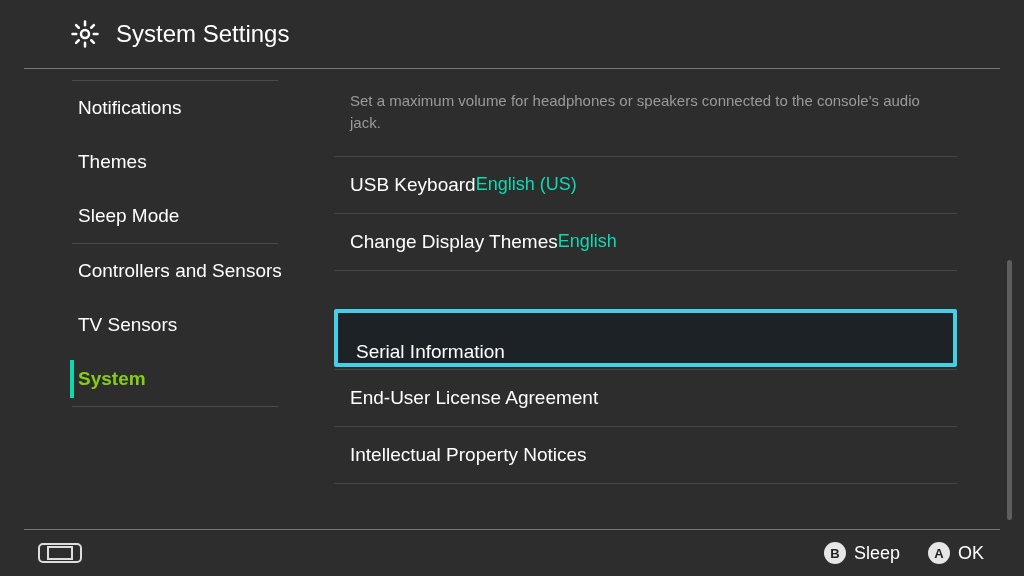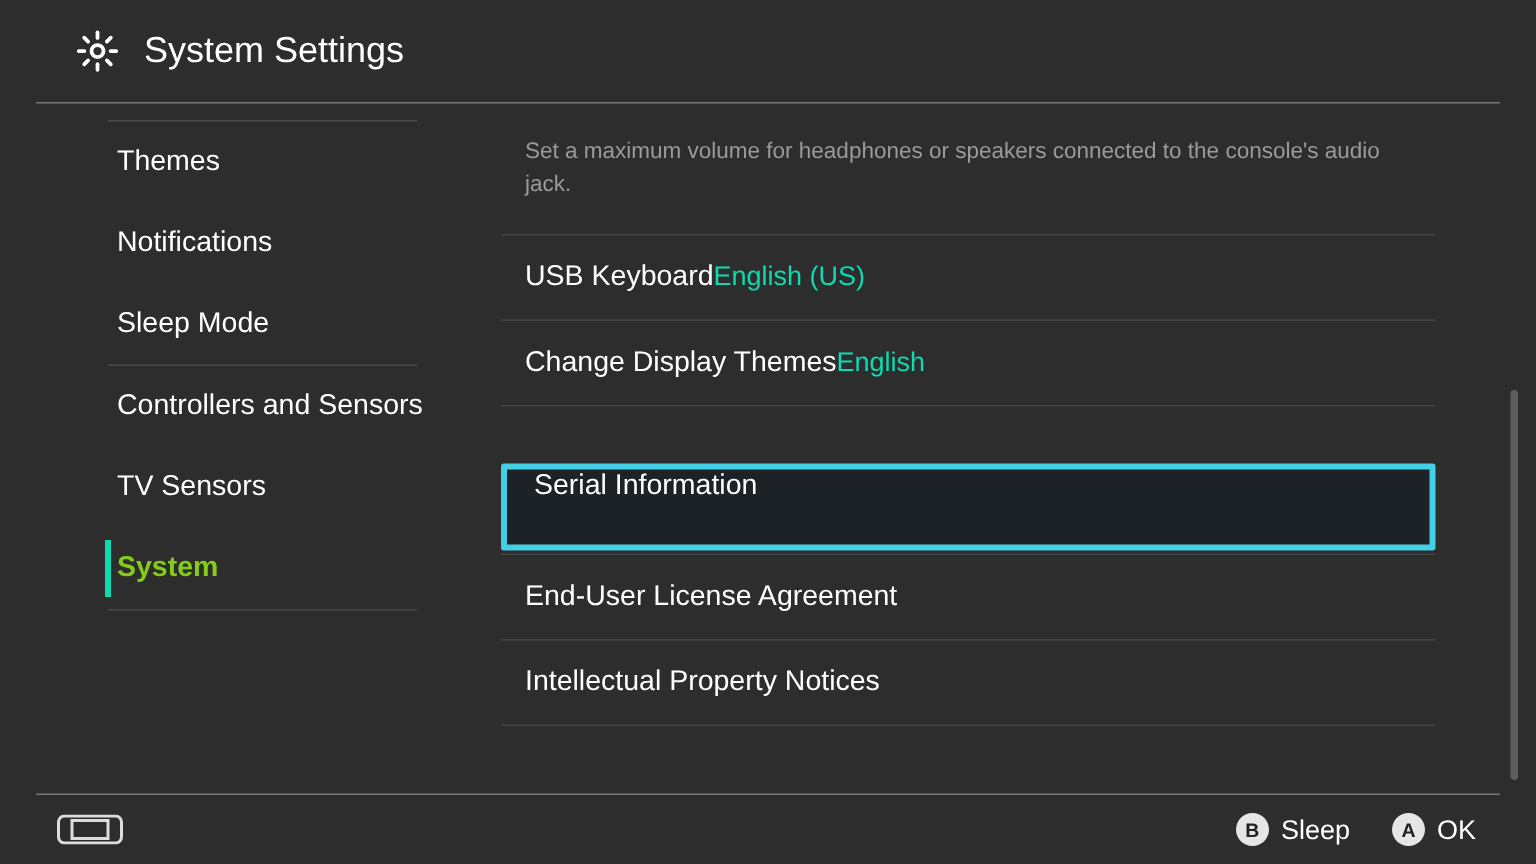--- a/index.html
+++ b/index.html
@@ -1,20 +1,20 @@
 <!DOCTYPE html>
 <html><head>
 <meta charset="utf-8">
 <style>
   * { margin: 0; padding: 0; box-sizing: border-box; font-family: -apple-system, "Segoe UI", Arial, sans-serif; }
   html, body { width: 1024px; height: 576px; background: #2d2d2d; color: #fff; overflow: hidden; }
   .app { width: 1024px; height: 576px; background: #2d2d2d; position: relative; }
 
   
-  .header { display: flex; align-items: center; height: 68px; padding-left: 50px; }
+  .header { display: flex; align-items: center; height: 68px; padding-left: 70px; }
   .header .gear { width: 30px; height: 30px; margin-right: 16px; display:flex; align-items:center; justify-content:center;}
   .header .title { font-size: 24px; font-weight: 400; color: #fff; }
   .header-sep { position:absolute; left:24px; right:24px; top:68px; height:1px; background:#777; }
 
   
   .body { position:absolute; top:70px; bottom:46px; left:0; right:0; display:flex; }
 
   
   .sidebar { width: 320px; padding-top: 10px; position:relative; }
   .divider { height:1px; background:#4a4a4a; margin: 0 42px 0 72px; }
@@ -23,21 +23,21 @@
   .side-item.selected::before { content:""; position:absolute; left:70px; top:8px; bottom:8px; width:4px; background:#0fd9b0; }
 
   
   .main { flex:1; position:relative; padding-right:63px; padding-left:10px; overflow:hidden; }
   .desc { color:#9a9a9a; font-size:15px; line-height:1.45; padding: 20px 20px 22px 20px; }
   .row-sep { height:1px; background:#444; margin-left:4px; margin-right:4px; }
   .row { height:56px; display:flex; align-items:center; padding:0 20px; font-size:19px; color:#fff; cursor:pointer; }
   .row .value { color:#0fd9b0; font-size:18px; }
   .spacer { height:36px; }
 
-  .row-hl { height:58px; display:flex; align-items:flex-start; padding:0 18px; font-size:19px; color:#fff; background:#1c2226; border:4px solid #43cfe6; border-radius:2px; margin:2px 4px 2px 4px; cursor:pointer; }
+  .row-hl { height:58px; display:flex; align-items:flex-end; padding:0 18px; font-size:19px; color:#fff; background:#1c2226; border:4px solid #43cfe6; border-radius:2px; margin:2px 4px 2px 4px; cursor:pointer; }
 
   .scrollbar { position:absolute; right:12px; top:190px; bottom:10px; width:5px; background:#5e5e5e; border-radius:3px; }
 
   
   .footer { position:absolute; left:0; right:0; bottom:0; height:46px; background:#2d2d2d; display:flex; align-items:center; }
   .footer-sep { position:absolute; left:24px; right:24px; bottom:46px; height:1px; background:#777; }
   .footer-left { padding-left:38px; display:flex; align-items:center; }
   .footer-right { margin-left:auto; padding-right:40px; display:flex; align-items:center; gap:28px; font-size:18px; color:#fff;}
   .btnhint { display:flex; align-items:center; gap:8px; }
   .circle { width:22px; height:22px; border-radius:50%; background:#e6e6e6; color:#222; display:flex; align-items:center; justify-content:center; font-weight:700; font-size:13px; }
@@ -67,24 +67,24 @@
     </span>
     <span class="title">System Settings</span>
   </div>
   <div class="header-sep"></div>
 
   <div class="body">
 
     <div class="sidebar">
       <div class="divider"></div>
       <div class="side-item">
-          <span>Themes</span>
+          <span>Notifications</span>
         </div>
       <div class="side-item">
-          <span>Notifications</span>
+          <span>Themes</span>
         </div>
       <div class="side-item">
           <span>Sleep Mode</span>
         </div>
       <div class="divider"></div>
       <div class="side-item">
           <span>Controllers and Sensors</span>
         </div>
       <div class="side-item">
           <span>TV Sensors</span>

